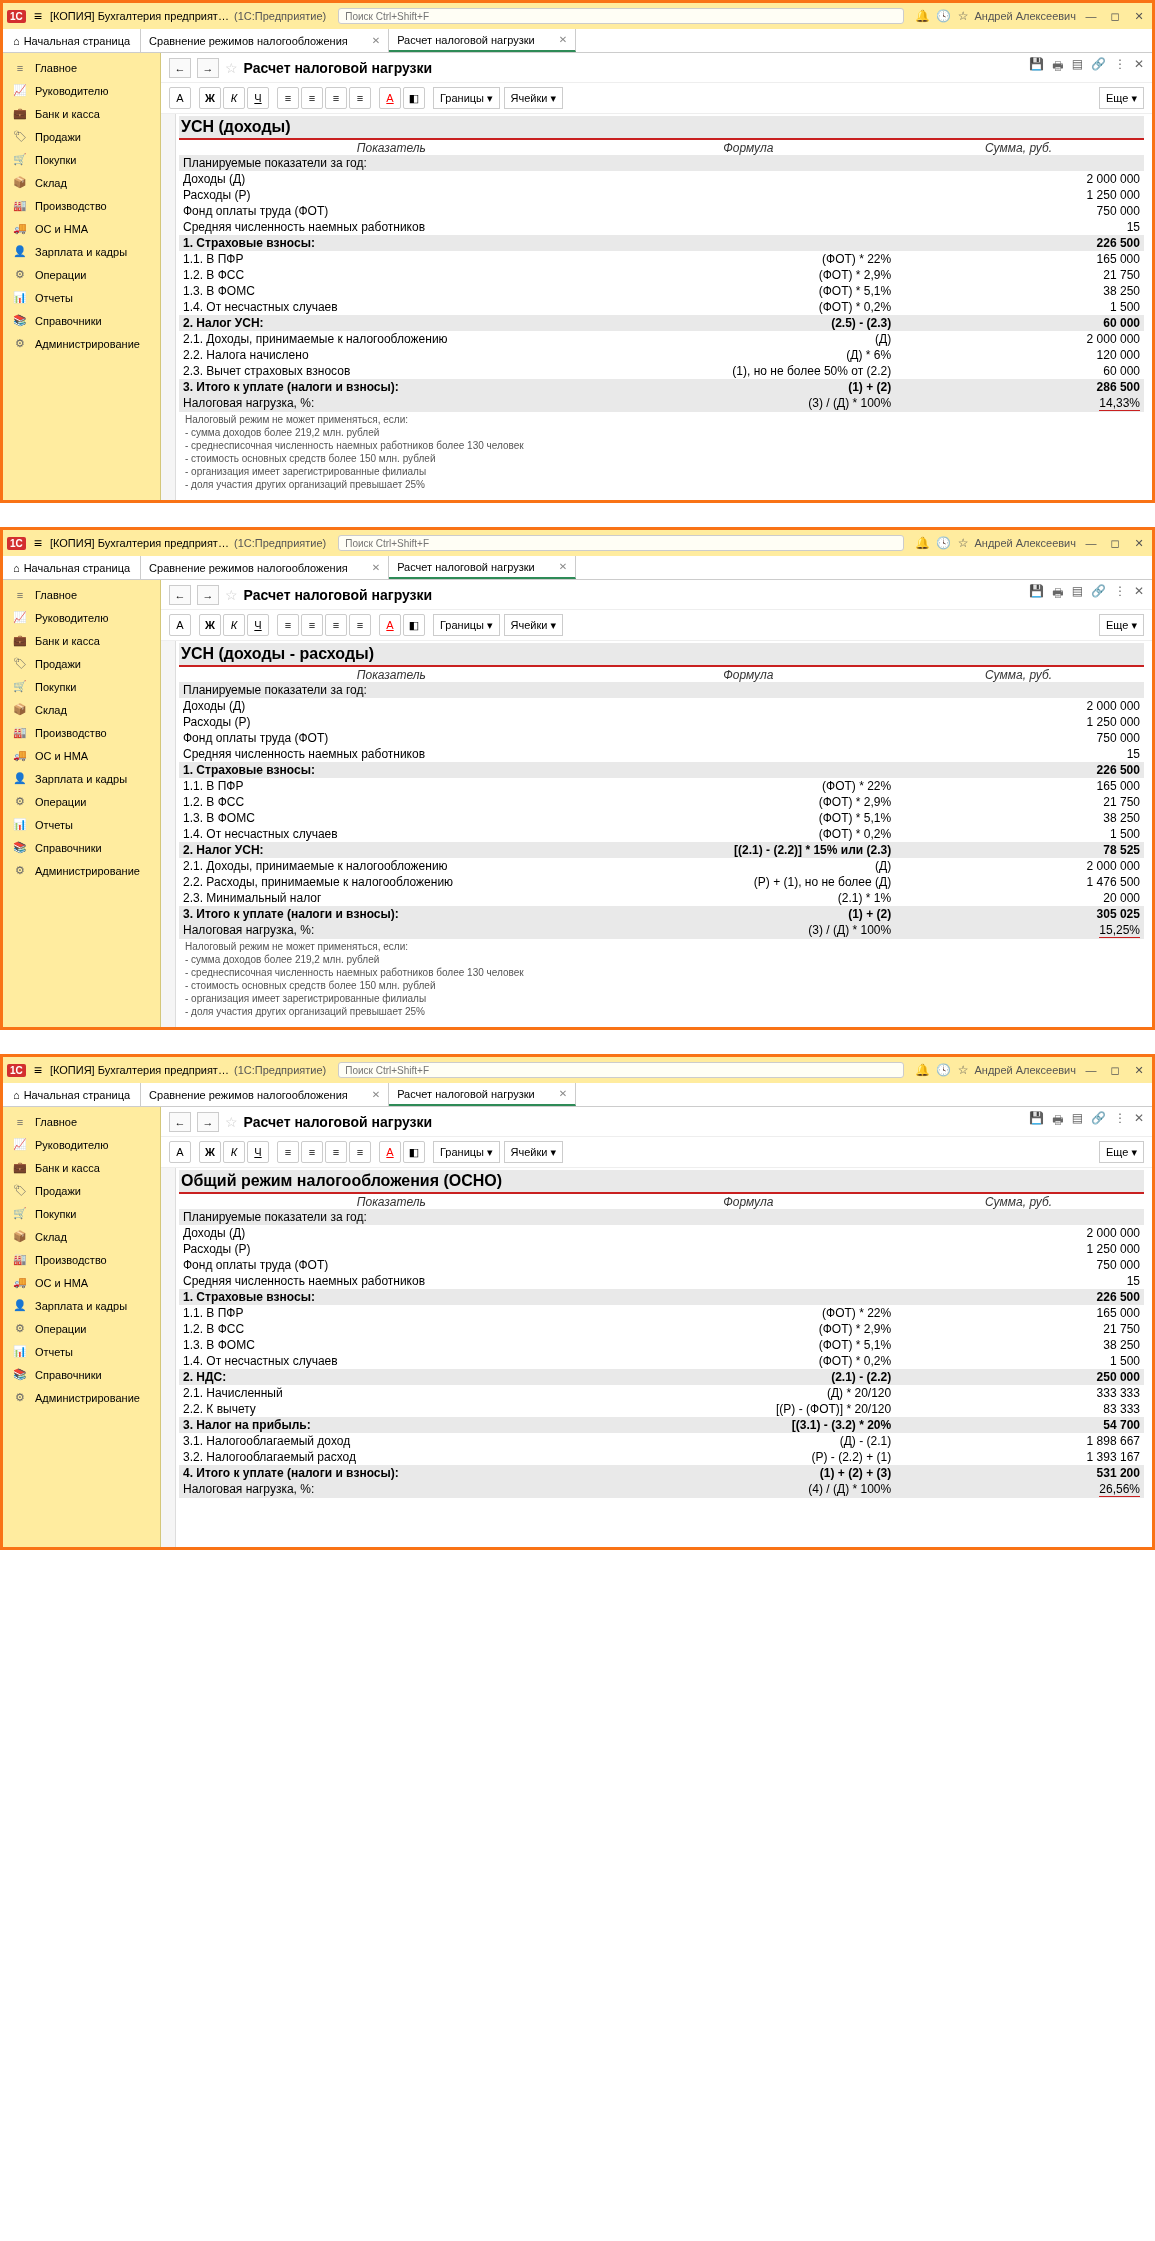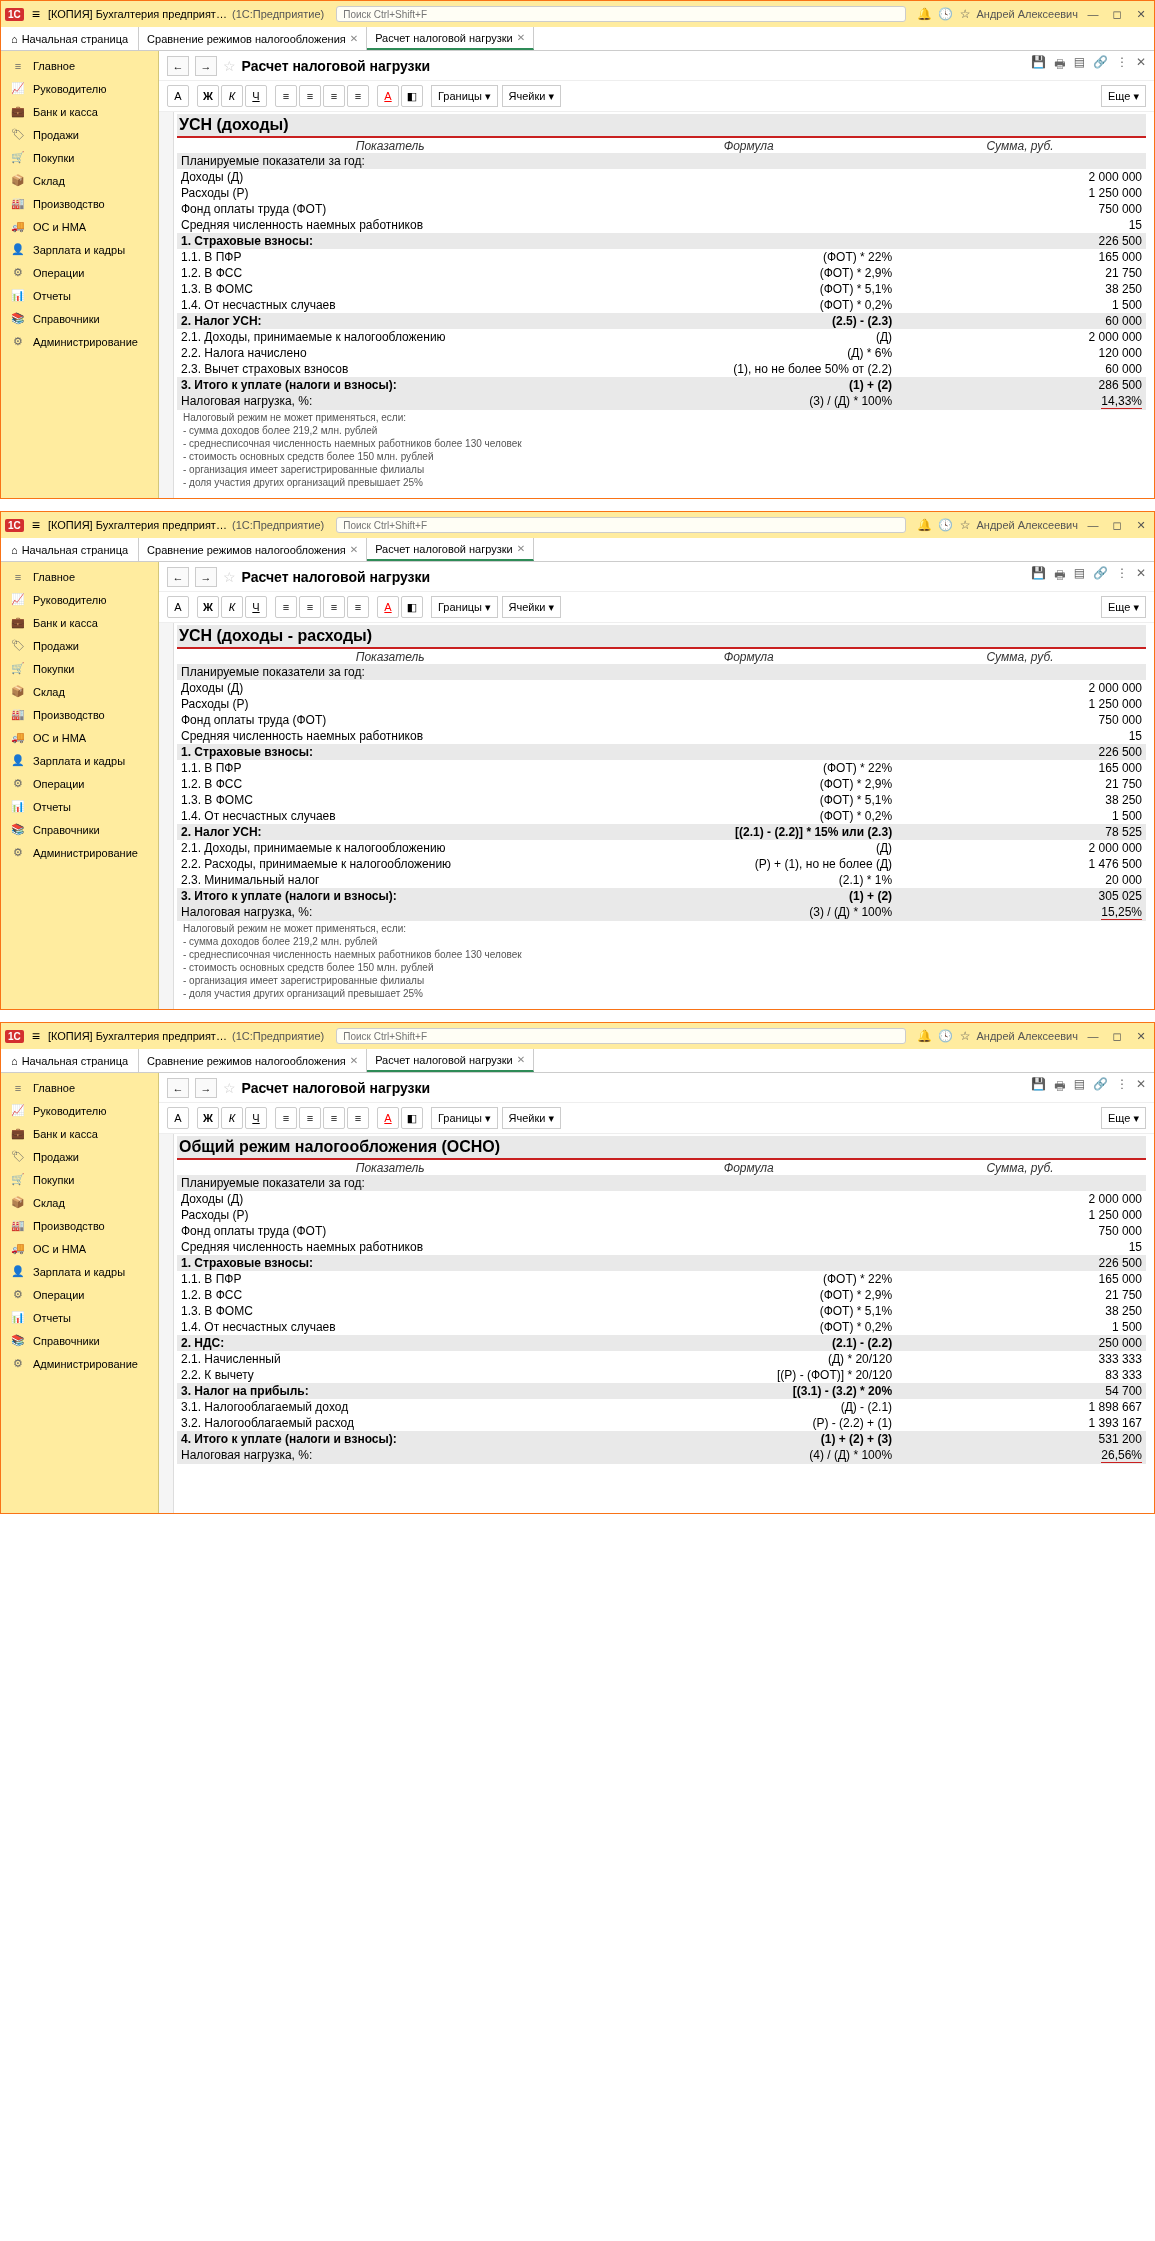--- a/index.html
+++ b/index.html
@@ -1,31 +1,31 @@
 <!DOCTYPE html>
 <html><head>
 <meta charset="utf-8">
 <style>
 *{box-sizing:border-box;margin:0;padding:0;font-family:Arial,sans-serif}
 body{background:#fff}
-.frame{border:1px solid #f97316;margin-bottom:12px;background:#ec4899}
+.frame{border:3px solid #f97316;margin-bottom:24px;background:#ec4899}
 .titlebar{background:#ffec9f;display:flex;align-items:center;height:26px;padding:0 4px;font-size:11px;gap:4px}
 .logo{background:#d32f2f;color:#fff;font-weight:bold;font-size:10px;padding:1px 3px;border-radius:2px}
 .burger{font-size:14px;padding:0 4px;cursor:pointer}
 .title-text{flex:0 1 auto;white-space:nowrap;overflow:hidden;text-overflow:ellipsis;max-width:180px}
 .subtitle{color:#555}
 .search{flex:1;margin:0 8px}
 .search input{width:100%;height:16px;border:1px solid #ccc;border-radius:3px;padding:0 6px;font-size:10px;background:#fffef5}
 .tb-icons{display:flex;gap:6px;align-items:center;font-size:12px;color:#555}
 .tb-icons span{cursor:pointer}
 .user{font-size:11px}
 .wbtn{width:18px;height:18px;display:inline-flex;align-items:center;justify-content:center;font-size:11px;cursor:pointer}
 .tabbar{background:#fff;display:flex;height:24px;border-bottom:1px solid #ccc;font-size:11px}
 .tab-home{padding:0 10px;display:flex;align-items:center;gap:4px;border-right:1px solid #ccc}
-.tab{padding:0 8px;display:flex;align-items:center;gap:0;border-right:1px solid #ccc}
+.tab{padding:0 8px;display:flex;align-items:center;gap:20px;border-right:1px solid #ccc}
 .tab.active{background:#fff;border-bottom:2px solid #2e8b57}
 .tab .x{font-size:10px;color:#888;margin-left:4px;cursor:pointer}
 .body{display:flex;min-height:440px}
 .sidebar{width:158px;background:#ffec9f;border-right:1px solid #d4c77a;padding:4px 0}
 .sb-item{display:flex;align-items:center;gap:8px;padding:5px 10px;font-size:11px;cursor:pointer}
 .sb-item .ico{width:14px;text-align:center;font-size:11px;color:#666}
 .main{flex:1;display:flex;flex-direction:column;background:#fff}
 .page-head{display:flex;align-items:center;height:30px;padding:0 8px;gap:6px;border-bottom:1px solid #eee}
 .navbtn{border:1px solid #ccc;background:#fafafa;width:22px;height:20px;font-size:11px;cursor:pointer;display:inline-flex;align-items:center;justify-content:center}
 .star{color:#ccc;font-size:14px}
@@ -44,21 +44,21 @@
 .sheet-title{font-size:16px;font-weight:bold;background:#e9e9e9;padding:2px;border-bottom:2px solid #c92020;margin-bottom:1px}
 .colhead{display:flex;font-style:italic;font-size:12px;text-align:center;color:#333}
 .colhead div:nth-child(1){flex:0 0 44%}
 .colhead div:nth-child(2){flex:0 0 30%}
 .colhead div:nth-child(3){flex:0 0 26%}
 .row{display:flex;font-size:12px;padding:1px 4px}
 .row .c1{flex:0 0 44%}
 .row .c2{flex:0 0 30%;text-align:right;}
 .row .c3{flex:0 0 26%;text-align:right;white-space:nowrap}
 .section{background:#e9e9e9;font-weight:bold}
-.section .c3{font-weight:normal}
+.section .c3{font-weight:bold}
 .hl{background:#e9e9e9}
 .final{border-bottom:1px solid #c92020;display:inline-block}
 .footnote{font-size:10px;color:#555;padding:1px 6px;line-height:1.3}
 </style>
 </head>
 <body>
 
 <div id="app">
     <div class="frame">
   <div class="titlebar">

